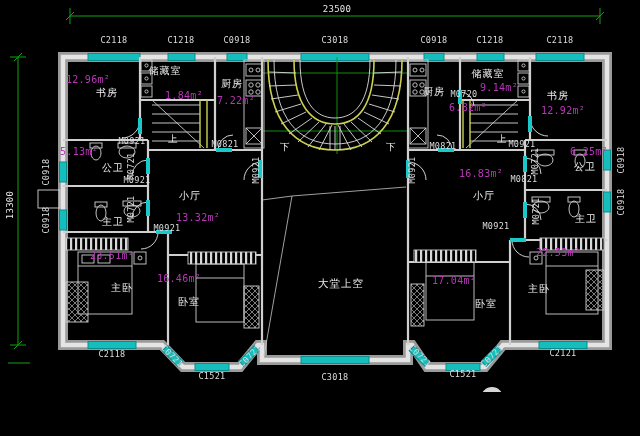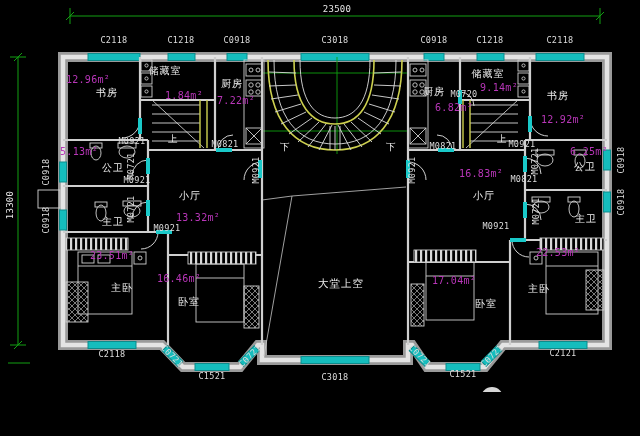--- a/index.html
+++ b/index.html
@@ -300,25 +300,25 @@
   <span class="lbl area" style="left:79px;top:152px">5.13m²</span>
   <span class="lbl room" style="left:113px;top:222px">主卫</span>
   <span class="lbl room" style="left:190px;top:196px">小厅</span>
   <span class="lbl area" style="left:198px;top:218px">13.32m²</span>
   <span class="lbl room" style="left:122px;top:288px">主卧</span>
   <span class="lbl area" style="left:112px;top:256px">23.51m²</span>
   <span class="lbl room" style="left:189px;top:302px">卧室</span>
   <span class="lbl area" style="left:179px;top:279px">16.46m²</span>
 
   <span class="lbl room" style="left:434px;top:92px">厨房</span>
-  <span class="lbl area" style="left:454px;top:108px">6.82m²</span>
+  <span class="lbl area" style="left:468px;top:108px">6.82m²</span>
   <span class="lbl room" style="left:488px;top:74px">储藏室</span>
   <span class="lbl area" style="left:499px;top:88px">9.14m²</span>
   <span class="lbl room" style="left:558px;top:96px">书房</span>
-  <span class="lbl area" style="left:563px;top:120px">12.92m²</span>
+  <span class="lbl area" style="left:563px;top:111px">12.92m²</span>
   <span class="lbl room" style="left:585px;top:167px">公卫</span>
   <span class="lbl area" style="left:589px;top:152px">6.25m²</span>
   <span class="lbl room" style="left:586px;top:219px">主卫</span>
   <span class="lbl room" style="left:484px;top:196px">小厅</span>
   <span class="lbl area" style="left:481px;top:174px">16.83m²</span>
   <span class="lbl room" style="left:486px;top:304px">卧室</span>
   <span class="lbl area" style="left:454px;top:281px">17.04m²</span>
   <span class="lbl room" style="left:539px;top:289px">主卧</span>
   <span class="lbl area" style="left:558px;top:253px">22.53m²</span>
 

